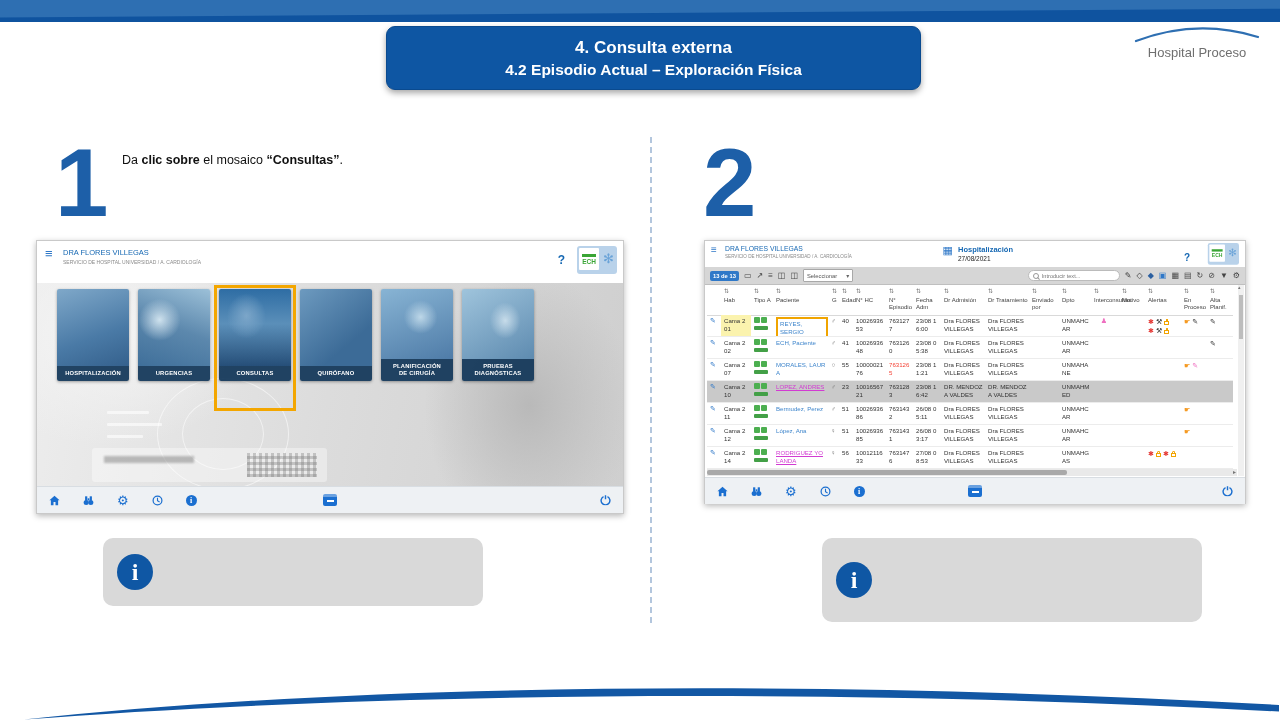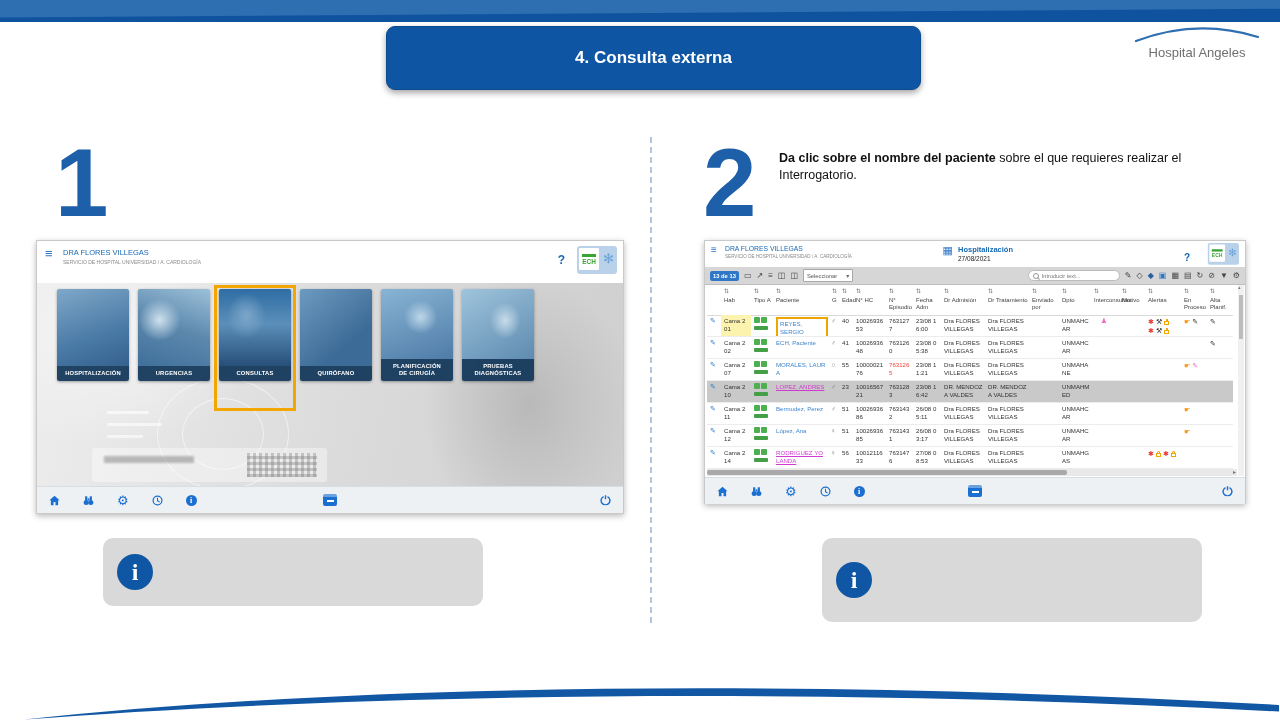--- a/index.html
+++ b/index.html
@@ -189,32 +189,33 @@
       </symbol>
   </defs>
 </svg>
 
 <div class="slide">
 
   <div class="top-band"></div>
 
   <div class="title-box">
     <div class="t1">4. Consulta externa</div>
+    <div class="t2">4.2 Episodio Actual – Exploración Física</div>
   </div>
 
   <div class="brand">
     <svg class="brand-arc" viewBox="0 0 128 18">
       <path d="M3 15 Q64 -8 125 11" fill="none" stroke="#2e6fb2" stroke-width="2.2" stroke-linecap="round"></path>
     </svg>
-    <div class="brand-name">Hospital Angeles</div>
+    <div class="brand-name">Hospital Proceso</div>
   </div>
 
   <div class="step-num n1">1</div>
+  <div class="step-text t-1"><span>Da </span><b>clic sobre</b><span> el mosaico </span><b>“Consultas”</b><span>.</span></div>
   <div class="step-num n2">2</div>
-  <div class="step-text t-2"><b>Da clic sobre el nombre del paciente</b><span> sobre el que requieres realizar el Interrogatorio.</span></div>
 
   <div class="divider"></div>
 
   <div class="shot shot1">
     <div class="app-header">
       <span class="burger">≡</span>
       <div class="userblock">
         <div class="uname">DRA FLORES VILLEGAS</div>
         <div class="usub">SERVICIO DE HOSPITAL UNIVERSIDAD / A. CARDIOLOGÍA</div>
       </div>

